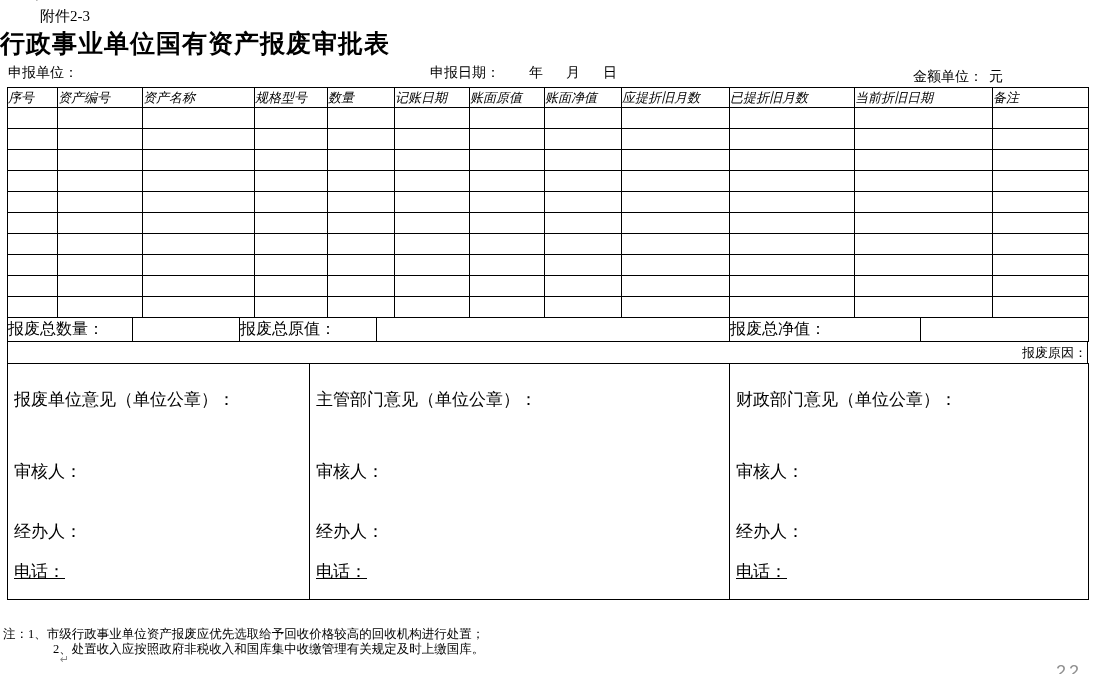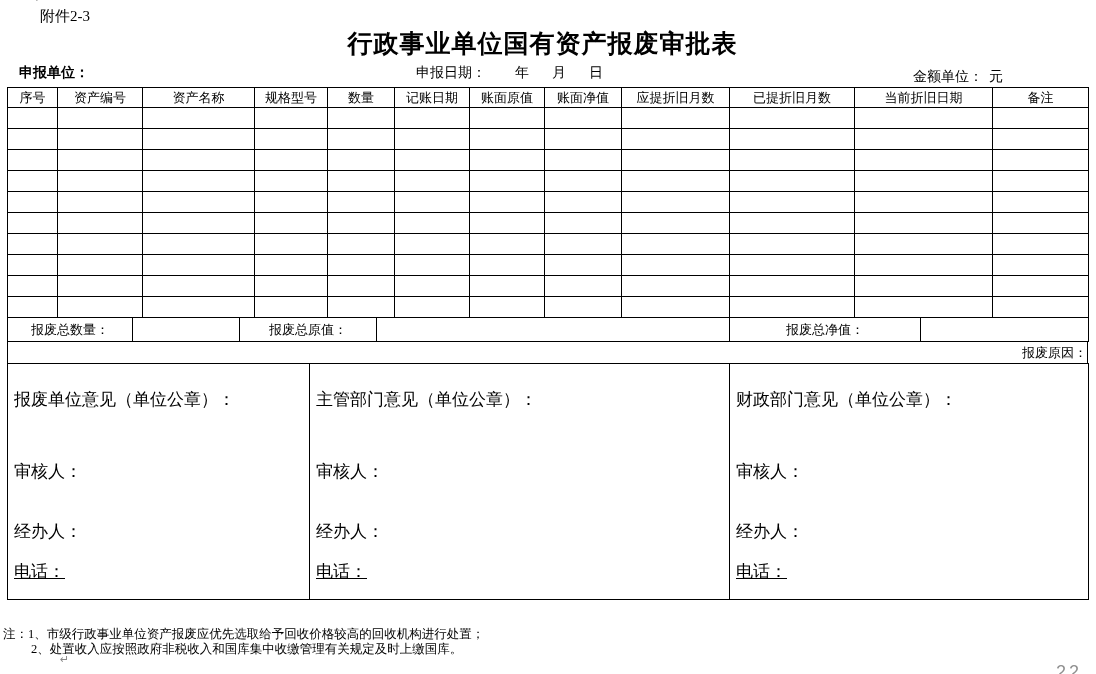--- a/index.html
+++ b/index.html
@@ -2,47 +2,47 @@
 <html><head>
 <meta charset="utf-8">
 <style>
   * { margin:0; padding:0; box-sizing:border-box; }
   html,body { width:1096px; height:674px; }
   body {
     position:relative; overflow:hidden; background:#ffffff; color:#000;
     font-family:"Liberation Serif","DejaVu Serif",serif;
   }
   .attachment { position:absolute; left:8px; top:7px; font-size:15px;padding-left:32px; }
-  .doc-title { position:absolute; left:0; top:27px; width:1085px; text-align:center;
+  .doc-title { position:absolute; left:0; top:27px; width:1085px; text-align:left;
                font-size:25px; font-weight:bold; letter-spacing:1px; }
   .meta-row { position:absolute; left:0; top:64px; width:1096px; height:20px; font-size:14px; }
-  .meta-unit { position:absolute; left:19px; top:0;font-weight:bold; }
-  .meta-date { position:absolute; left:416px; top:0; }
+  .meta-unit { position:absolute; left:8px; top:0; }
+  .meta-date { position:absolute; left:430px; top:0; }
   .meta-date .dsp { display:inline-block; width:22px; }
   .meta-date .dsp2 { display:inline-block; width:16px; }
   .meta-amount { position:absolute; left:913px; top:4px; }
   .meta-amount .gap { display:inline-block; width:6px; }
 
   .form-wrap { position:absolute; left:7px; top:87px; width:1081px; }
   table { border-collapse:collapse; table-layout:fixed; width:1081px; }
   table + table { margin-top:-1px; }
   td, th { border:1px solid #000; font-weight:normal; font-size:13px;
            overflow:hidden; white-space:nowrap; }
-  th { text-align:center; height:20px; }
+  th { text-align:left; height:20px;font-style:italic; }
   td.dcell { height:21px; }
-  .totals td { height:24px; text-align:center; font-size:13px; }
+  .totals td { height:24px; text-align:left; font-size:16px; }
   .fullrow td { height:22px; text-align:right; padding-left:4px; font-size:13px; }
   .opinions td { height:236px; vertical-align:top; position:relative; font-size:17px; }
   .opinions .op-title { position:absolute; left:6px; top:24px; }
   .opinions .op-reviewer { position:absolute; left:6px; top:96px; }
   .opinions .op-handler { position:absolute; left:6px; top:156px; }
   .opinions .op-phone { position:absolute; left:6px; top:196px;text-decoration:underline; }
 
   .notes { position:absolute; left:3px; top:627px; font-size:12.5px; line-height:15px; }
-  .notes .note-line2 { padding-left:28px; }
+  .notes .note-line2 { padding-left:28px;text-align:right; }
 
   .pilcrow { position:absolute; left:60px; top:653px; color:#888; font-size:11px;
              font-family:"DejaVu Sans",sans-serif; }
   .top-artifact { position:absolute; left:34px; top:-9px; color:#888; font-size:12px;
              font-family:"DejaVu Sans",sans-serif; }
   .page-number { position:absolute; left:1056px; top:662px; color:#909090; font-size:18px;
              letter-spacing:3px; font-family:"Liberation Sans",sans-serif; }
 </style>
 </head>
 <body>

